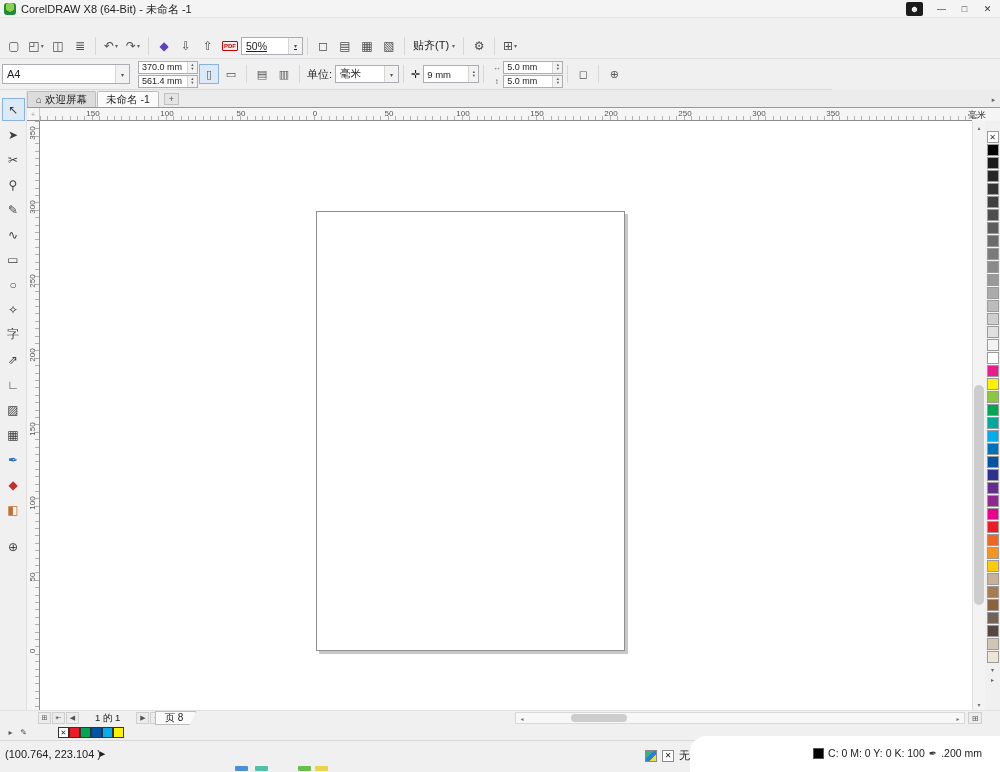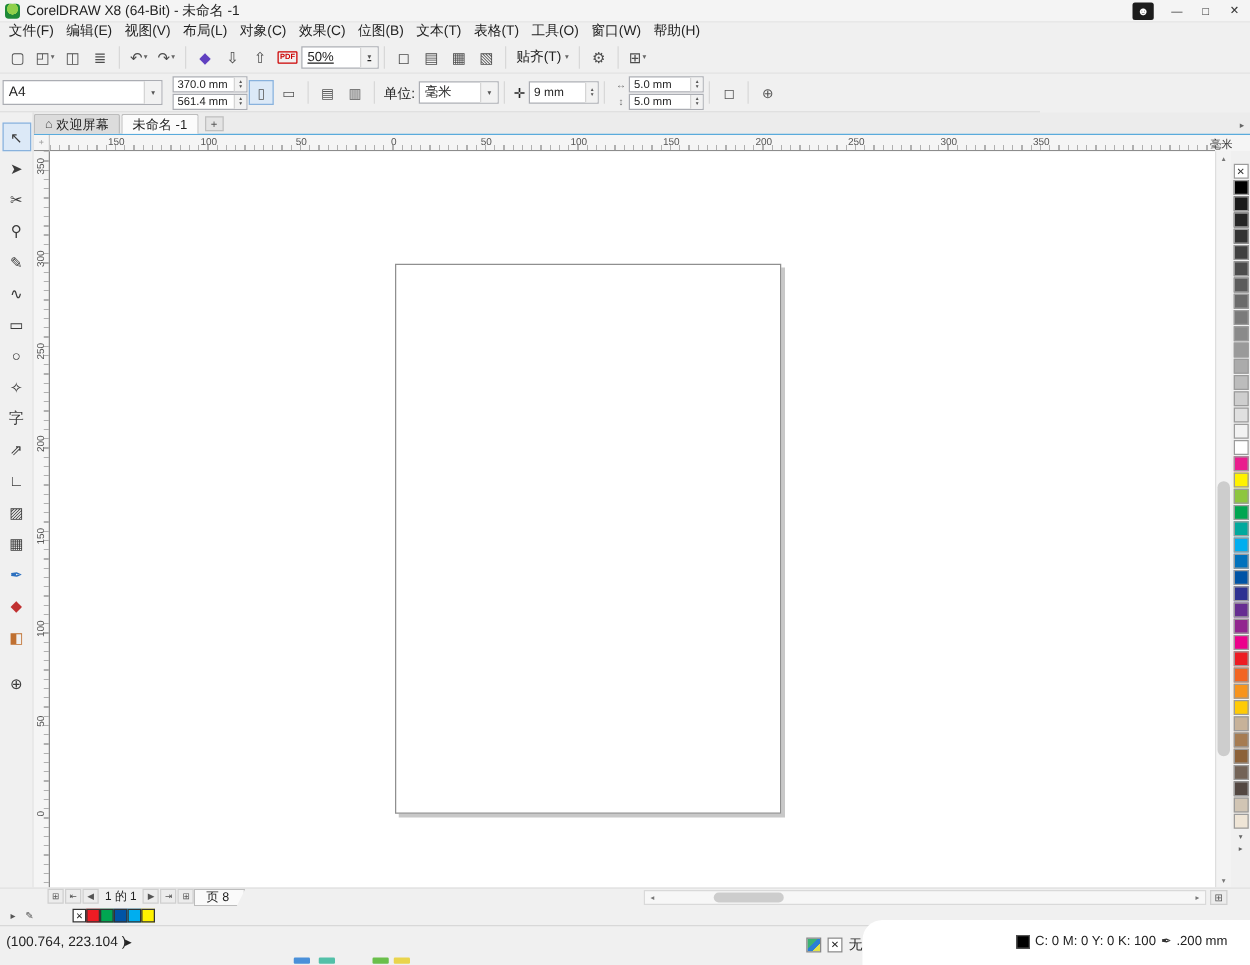--- a/index.html
+++ b/index.html
@@ -121,21 +121,21 @@
   
   #palette{position:absolute;left:985px;top:121px;width:15px;height:589px;background:#f0f0f0;
            display:flex;flex-direction:column;align-items:center;padding-top:10px;box-sizing:border-box;}
   .swatch{width:12px;height:12px;margin-bottom:1px;border:1px solid #9b9b9b;box-sizing:border-box;flex:none;}
   .swatch-none{width:12px;height:12px;margin-bottom:1px;border:1px solid #9b9b9b;background:#fff;
                font-size:8px;color:#333;display:flex;align-items:center;justify-content:center;box-sizing:border-box;flex:none;}
   .palbtn{width:12px;height:10px;font-size:6px;color:#666;display:flex;align-items:center;justify-content:center;flex:none;}
 
   
   #scrollrow{position:absolute;left:0;top:710px;width:1000px;height:15px;background:#f0f0f0;border-top:1px solid #e0e0e0;box-sizing:border-box;}
-  #pagebar{position:absolute;left:38px;top:0;height:14px;display:flex;align-items:flex-start;gap:1px;}
+  #pagebar{position:absolute;left:38px;top:0;height:14px;display:flex;align-items:center;gap:12px;}
   .pgbtn{width:13px;height:12px;display:flex;align-items:center;justify-content:center;font-size:7px;
          color:#555;border:1px solid #cfcfcf;background:#ececec;box-sizing:border-box;}
   #page-count{font-size:9.5px;padding:0 4px;white-space:nowrap;}
   #page-tab{position:absolute;left:155px;top:0;height:14px;padding:0 12px 0 9px;background:#fafafa;
             font-size:10px;display:flex;align-items:center;
             clip-path:polygon(0 0,100% 0,calc(100% - 7px) 100%,0 100%);border:1px solid #bdbdbd;box-sizing:border-box;}
   #hscroll{position:absolute;left:515px;top:1px;width:450px;height:12px;background:#f7f7f7;
            border:1px solid #d9d9d9;box-sizing:border-box;}
   .harrow{position:absolute;top:0;width:12px;height:10px;display:flex;align-items:center;justify-content:center;color:#777;}
   .harrow::before{font-size:6px;}
@@ -180,34 +180,20 @@
   <div id="titlebar">
     <span class="logo"></span>
     <span class="title">CorelDRAW X8 (64-Bit) - 未命名 -1</span>
     <span class="grow"></span>
     <span class="user-btn">☻</span>
     <span class="win-btn">—</span>
     <span class="win-btn">□</span>
     <span class="win-btn">✕</span>
   </div>
 
-  <div id="menubar">
-      <div class="menu-item">文件(F)</div>
-      <div class="menu-item">编辑(E)</div>
-      <div class="menu-item">视图(V)</div>
-      <div class="menu-item">布局(L)</div>
-      <div class="menu-item">对象(C)</div>
-      <div class="menu-item">效果(C)</div>
-      <div class="menu-item">位图(B)</div>
-      <div class="menu-item">文本(T)</div>
-      <div class="menu-item">表格(T)</div>
-      <div class="menu-item">工具(O)</div>
-      <div class="menu-item">窗口(W)</div>
-      <div class="menu-item">帮助(H)</div>
-    </div>
 
   <div id="toolbar">
     <div class="tgroup" id="tb-g1">
         <div class="tbtn">
           <div class="glyph">▢</div>
         </div>
         <div class="tbtn">
           <div class="glyph">◰</div>
           <div class="dd">▾</div>
         </div>

